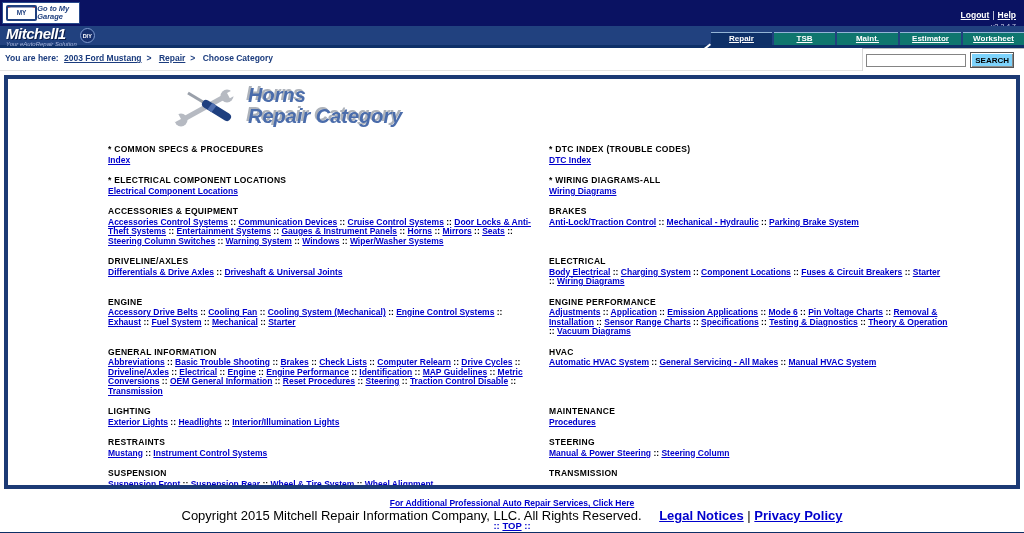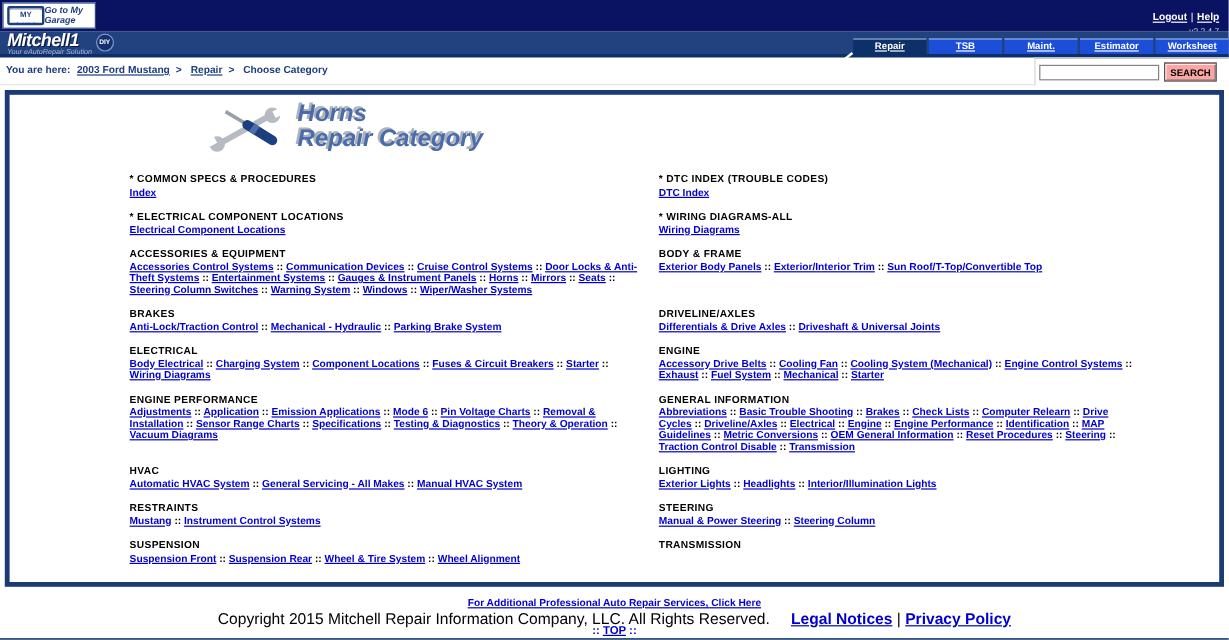--- a/index.html
+++ b/index.html
@@ -33,41 +33,41 @@
   .brand-name { color:#fff; font-size:15px; font-weight:bold; font-style:italic;
     letter-spacing:-0.5px; line-height:15px; text-shadow:1px 1px 0 #0a1a45; }
   .brand-tagline { color:#a9b7dd; font-size:6px; font-style:italic; line-height:6px; }
   .diy-badge { width:15px; height:15px; border-radius:50%; background:#16306e;
     border:1px solid #7f9bd0; color:#fff; font-size:5.5px; font-weight:bold;
     display:flex; align-items:center; justify-content:center; margin-left:3px;
     margin-top:2px; }
   .tabs { position:absolute; right:0; bottom:3px; display:flex; }
   .tab-diag { position:absolute; left:-16px; bottom:0; width:18px; height:2px;
     background:#fff; transform:rotate(-38deg); transform-origin:right bottom; }
-  .tab { width:61px; height:13px; margin-left:2px; background:#1d4ed8;
+  .tab { width:61px; height:13px; margin-left:2px; background:#0f766e;
     border-top:1px solid #93b4d6; color:#fff; font-size:8px; font-weight:bold;
     text-align:center; line-height:12px; text-decoration:underline; cursor:pointer; }
   .tab.active { background:#0e3068; }
 
   
   .crumb-row { position:relative; height:23px; background:#fff;
     border-bottom:1px solid #e4e4e4; }
   .crumbs { position:absolute; left:5px; top:5px; font-size:8.5px; font-weight:bold;
     color:#1b3c7e; }
   .crumbs a { color:#1b3c7e; text-decoration:underline; cursor:pointer; margin:0 3px; }
   .crumbs .gt { margin:0 2px; }
   .crumbs .cur { margin-left:3px; }
   .search-panel { position:absolute; right:0; top:0; width:162px; height:23px;
     background:#fff; border-top:1px solid #bcbcbc; border-left:1px solid #d6d6d6;
     display:flex; align-items:center; justify-content:flex-end; gap:4px;
     padding-right:10px; }
   .search-input { width:100px; height:13px; border:1px solid #848484;
     font-size:9px; padding:0 2px; }
   .search-btn { height:16px; padding:0 4px; font-size:8px; font-weight:bold;
-    color:#000; background:#fca5a5; border:1px solid #555;
+    color:#000; background:#7dd3fc; border:1px solid #555;
     box-shadow:inset 1px 1px 0 #fff, inset -1px -1px 0 #8a8a8a; cursor:pointer;
     font-family:"Liberation Sans", sans-serif; }
 
   
   .panel { margin:4px 4px 0 4px; border:4px solid #1c3a75; background:#fff;
     height:414px; overflow:hidden; padding-top:6px; }
   .title-row { display:flex; align-items:flex-start; gap:12px; margin-left:164px;
     height:48px; }
   .title-text { font-size:20px; font-weight:bold; font-style:italic;
     color:#4a6cab; line-height:21px; text-shadow:-2px -2px 0 #adb2ba; }
@@ -182,24 +182,20 @@
       </div>
       <div class="cat-cell">
         <div class="cat-header">* WIRING DIAGRAMS-ALL</div>
         <div class="cat-links"><a class="cat-link">Wiring Diagrams</a></div>
       </div>
       <div class="cat-cell">
         <div class="cat-header">ACCESSORIES &amp; EQUIPMENT</div>
         <div class="cat-links"><a class="cat-link">Accessories Control Systems</a><span class="sep"> :: </span><a class="cat-link">Communication Devices</a><span class="sep"> :: </span><a class="cat-link">Cruise Control Systems</a><span class="sep"> :: </span><a class="cat-link">Door Locks &amp; Anti-Theft Systems</a><span class="sep"> :: </span><a class="cat-link">Entertainment Systems</a><span class="sep"> :: </span><a class="cat-link">Gauges &amp; Instrument Panels</a><span class="sep"> :: </span><a class="cat-link">Horns</a><span class="sep"> :: </span><a class="cat-link">Mirrors</a><span class="sep"> :: </span><a class="cat-link">Seats</a><span class="sep"> :: </span><a class="cat-link">Steering Column Switches</a><span class="sep"> :: </span><a class="cat-link">Warning System</a><span class="sep"> :: </span><a class="cat-link">Windows</a><span class="sep"> :: </span><a class="cat-link">Wiper/Washer Systems</a></div>
       </div>
       <div class="cat-cell">
-        <div class="cat-header">BODY &amp; FRAME</div>
-        <div class="cat-links"><a class="cat-link">Exterior Body Panels</a><span class="sep"> :: </span><a class="cat-link">Exterior/Interior Trim</a><span class="sep"> :: </span><a class="cat-link">Sun Roof/T-Top/Convertible Top</a></div>
-      </div>
-      <div class="cat-cell">
         <div class="cat-header">BRAKES</div>
         <div class="cat-links"><a class="cat-link">Anti-Lock/Traction Control</a><span class="sep"> :: </span><a class="cat-link">Mechanical - Hydraulic</a><span class="sep"> :: </span><a class="cat-link">Parking Brake System</a></div>
       </div>
       <div class="cat-cell">
         <div class="cat-header">DRIVELINE/AXLES</div>
         <div class="cat-links"><a class="cat-link">Differentials &amp; Drive Axles</a><span class="sep"> :: </span><a class="cat-link">Driveshaft &amp; Universal Joints</a></div>
       </div>
       <div class="cat-cell">
         <div class="cat-header">ELECTRICAL</div>
         <div class="cat-links"><a class="cat-link">Body Electrical</a><span class="sep"> :: </span><a class="cat-link">Charging System</a><span class="sep"> :: </span><a class="cat-link">Component Locations</a><span class="sep"> :: </span><a class="cat-link">Fuses &amp; Circuit Breakers</a><span class="sep"> :: </span><a class="cat-link">Starter</a><span class="sep"> :: </span><a class="cat-link">Wiring Diagrams</a></div>
@@ -216,20 +212,24 @@
         <div class="cat-header">GENERAL INFORMATION</div>
         <div class="cat-links"><a class="cat-link">Abbreviations</a><span class="sep"> :: </span><a class="cat-link">Basic Trouble Shooting</a><span class="sep"> :: </span><a class="cat-link">Brakes</a><span class="sep"> :: </span><a class="cat-link">Check Lists</a><span class="sep"> :: </span><a class="cat-link">Computer Relearn</a><span class="sep"> :: </span><a class="cat-link">Drive Cycles</a><span class="sep"> :: </span><a class="cat-link">Driveline/Axles</a><span class="sep"> :: </span><a class="cat-link">Electrical</a><span class="sep"> :: </span><a class="cat-link">Engine</a><span class="sep"> :: </span><a class="cat-link">Engine Performance</a><span class="sep"> :: </span><a class="cat-link">Identification</a><span class="sep"> :: </span><a class="cat-link">MAP Guidelines</a><span class="sep"> :: </span><a class="cat-link">Metric Conversions</a><span class="sep"> :: </span><a class="cat-link">OEM General Information</a><span class="sep"> :: </span><a class="cat-link">Reset Procedures</a><span class="sep"> :: </span><a class="cat-link">Steering</a><span class="sep"> :: </span><a class="cat-link">Traction Control Disable</a><span class="sep"> :: </span><a class="cat-link">Transmission</a></div>
       </div>
       <div class="cat-cell">
         <div class="cat-header">HVAC</div>
         <div class="cat-links"><a class="cat-link">Automatic HVAC System</a><span class="sep"> :: </span><a class="cat-link">General Servicing - All Makes</a><span class="sep"> :: </span><a class="cat-link">Manual HVAC System</a></div>
       </div>
       <div class="cat-cell">
         <div class="cat-header">LIGHTING</div>
         <div class="cat-links"><a class="cat-link">Exterior Lights</a><span class="sep"> :: </span><a class="cat-link">Headlights</a><span class="sep"> :: </span><a class="cat-link">Interior/Illumination Lights</a></div>
+      </div>
+      <div class="cat-cell">
+        <div class="cat-header">MAINTENANCE</div>
+        <div class="cat-links"><a class="cat-link">Procedures</a></div>
       </div>
       <div class="cat-cell">
         <div class="cat-header">RESTRAINTS</div>
         <div class="cat-links"><a class="cat-link">Mustang</a><span class="sep"> :: </span><a class="cat-link">Instrument Control Systems</a></div>
       </div>
       <div class="cat-cell">
         <div class="cat-header">STEERING</div>
         <div class="cat-links"><a class="cat-link">Manual &amp; Power Steering</a><span class="sep"> :: </span><a class="cat-link">Steering Column</a></div>
       </div>
       <div class="cat-cell">

